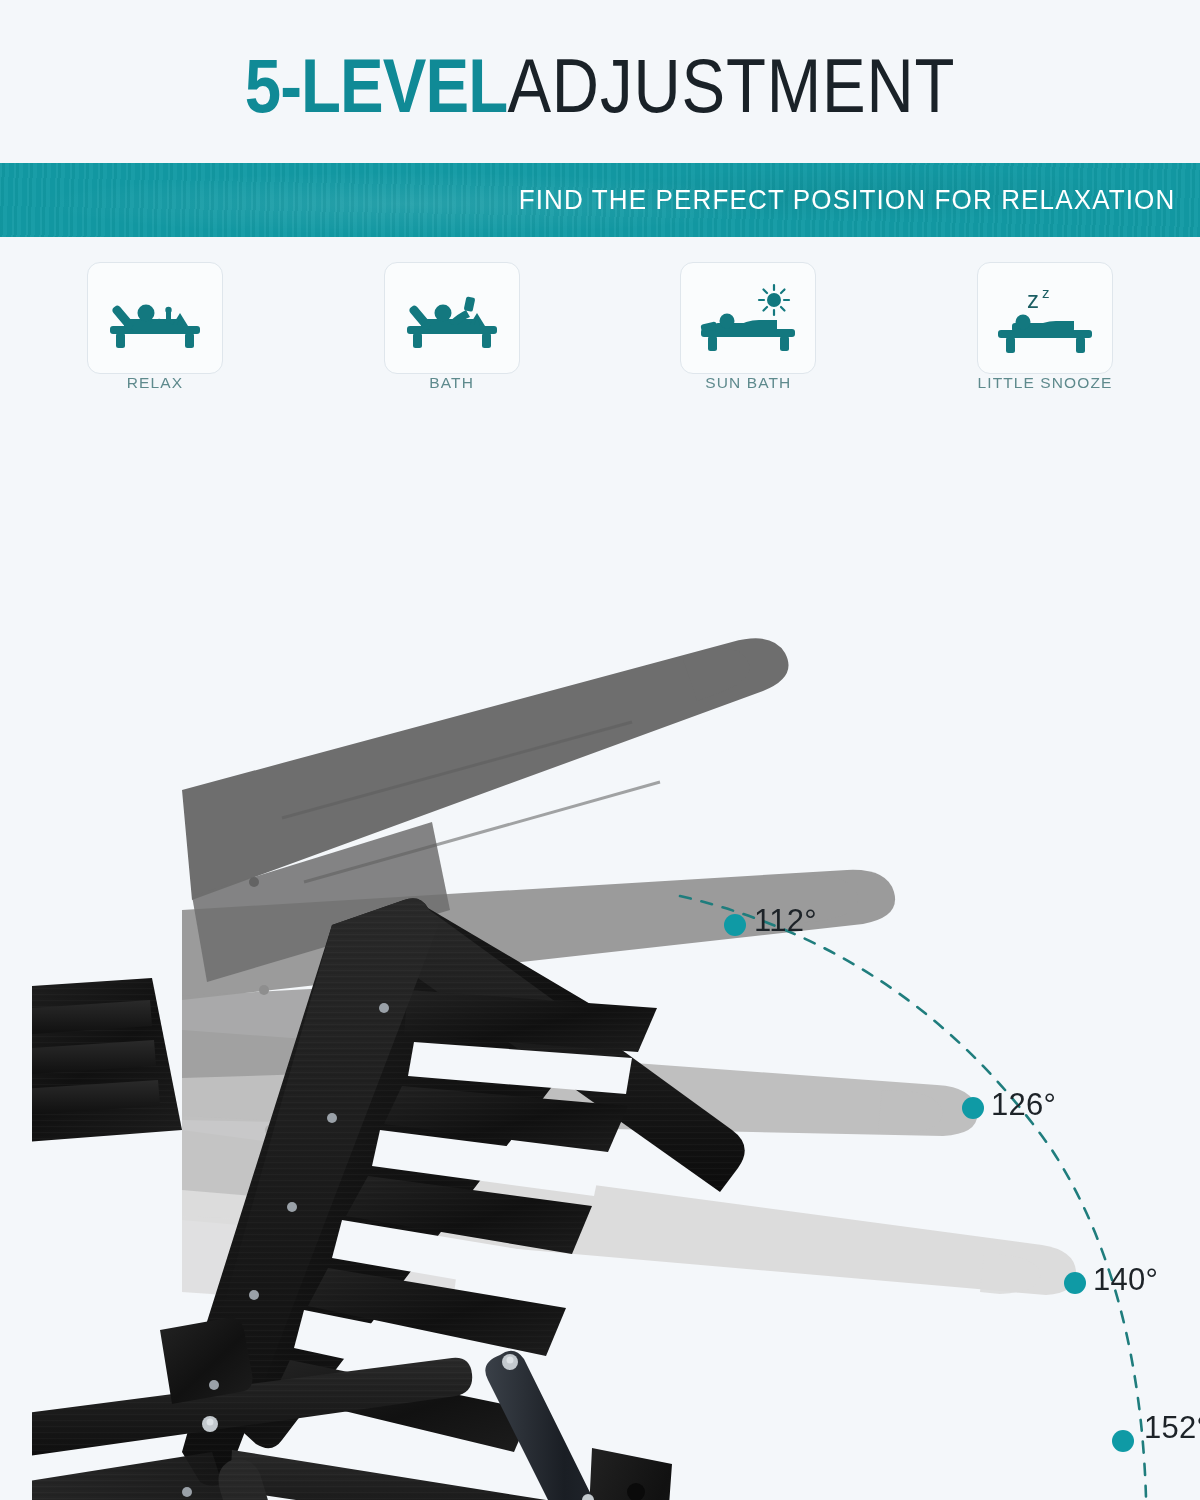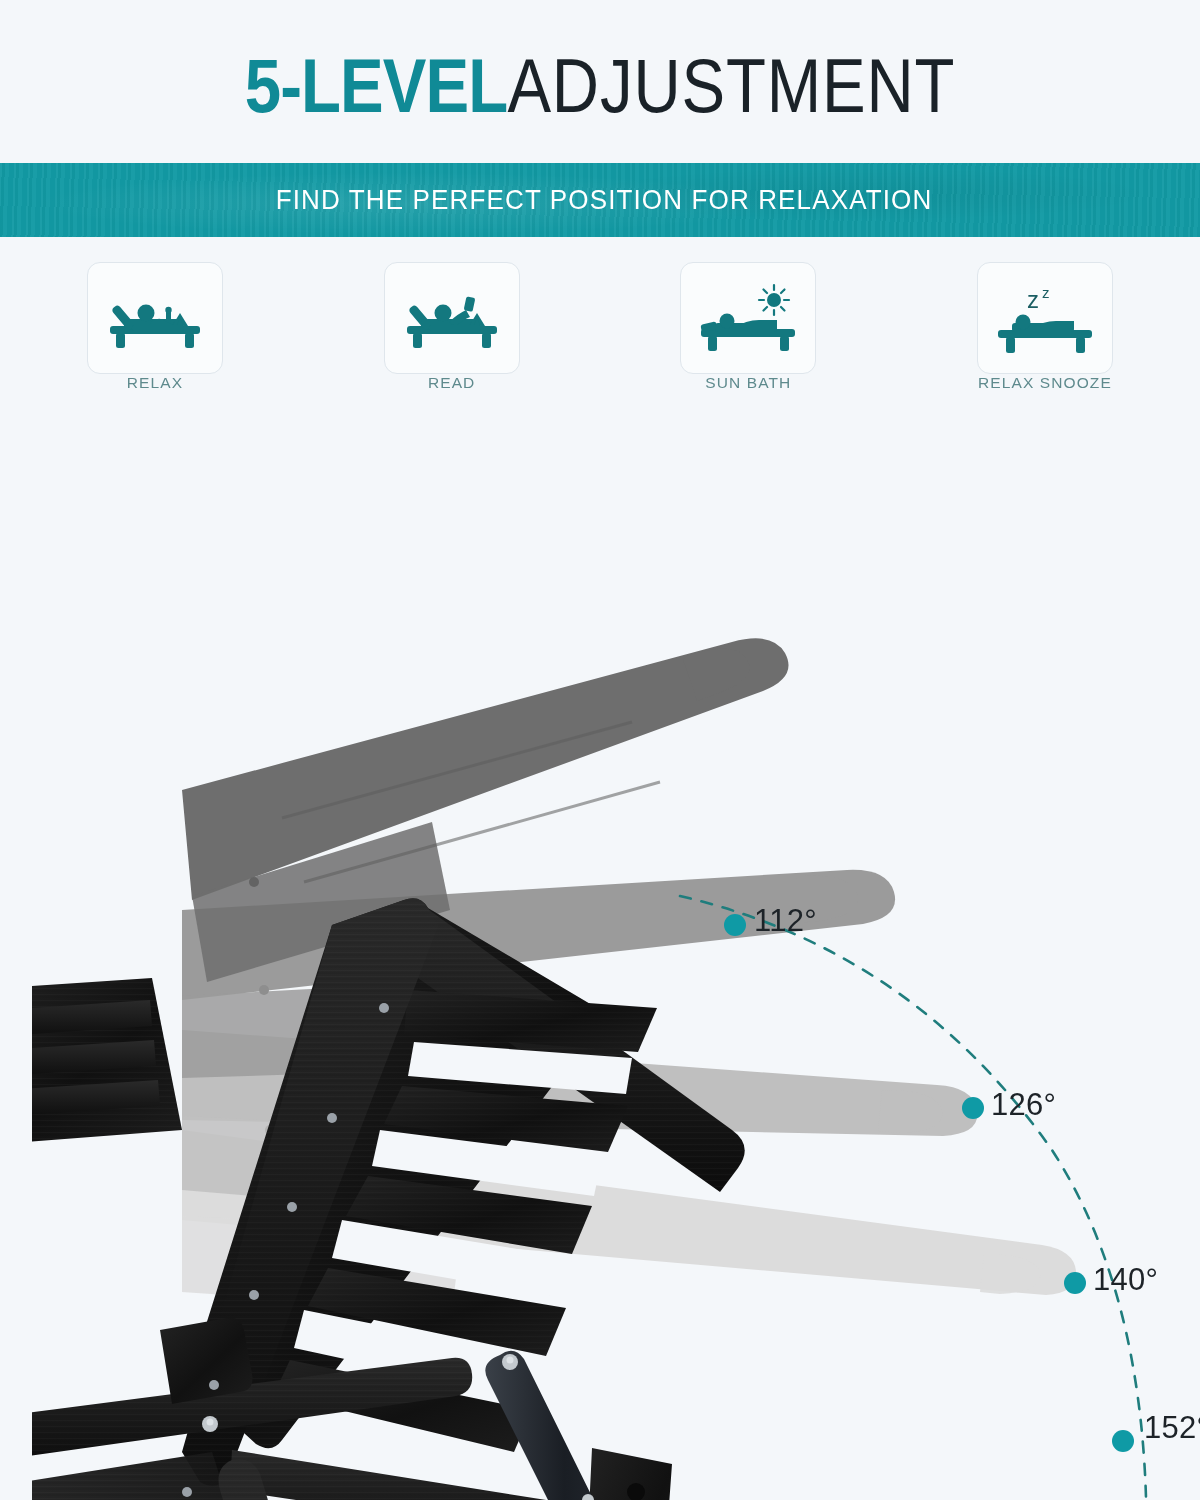--- a/index.html
+++ b/index.html
@@ -22,21 +22,21 @@
     color:#108a96; font-weight:bold; letter-spacing:-1px;
   }
   .title-rest {
     color:#1a2228; font-weight:400; letter-spacing:1px;
   }
 
   
   #subtitle-banner {
     position:absolute; left:0; top:163px; width:1200px; height:74px;
     background:#129aa4;
-    display:flex; align-items:center; justify-content:center;
+    display:flex; align-items:center; justify-content:flex-end;
     overflow:hidden;
     padding-left:8px;
   }
   #banner-grain {
     position:absolute; inset:0;
     background:
       repeating-linear-gradient(92deg,
         rgba(255,255,255,0.045) 0px, rgba(255,255,255,0.045) 2px,
         rgba(0,0,0,0.035) 2px, rgba(0,0,0,0.035) 5px,
         rgba(255,255,255,0.03) 5px, rgba(255,255,255,0.03) 9px,
@@ -128,21 +128,21 @@
         <rect x="83" y="47" width="9" height="15" rx="2.5"></rect>
         <rect x="17" y="18" width="9" height="28" rx="4" transform="rotate(-40 21 32)"></rect>
         <rect x="22" y="33" width="60" height="9" rx="3"></rect>
         <circle cx="44" cy="27" r="8.5"></circle>
         <path d="M50 36 q10 -9 17 -12 l4 7 q-8 3 -14 10 z"></path>
         <rect x="66" y="11" width="9" height="14" rx="2" transform="rotate(12 70 18)"></rect>
         <path d="M70 40 l8 -13 l8 13 h-4 l-4 -7 l-4 7 z"></path>
         <rect x="30" y="39" width="52" height="6" rx="2"></rect>
       </svg>
     </div>
-    <div class="icon-label">READ</div>
+    <div class="icon-label">BATH</div>
   </div>
 
 
   <div class="icon-cell">
     <div class="icon-box">
       <svg class="ic" width="106" height="70" viewBox="0 0 106 70" fill="#13787f">
         <g>
           <circle cx="79" cy="17" r="7"></circle>
           <g stroke="#13787f" stroke-width="2.2" stroke-linecap="round">
             <line x1="79" y1="2" x2="79" y2="7"></line>
@@ -175,21 +175,21 @@
           <text x="50" y="16" font-family="Liberation Sans, sans-serif" font-size="15" font-weight="500">z</text>
         </g>
         <rect x="6" y="48" width="94" height="8" rx="3"></rect>
         <rect x="14" y="55" width="9" height="16" rx="2.5"></rect>
         <rect x="84" y="55" width="9" height="16" rx="2.5"></rect>
         <rect x="20" y="41" width="62" height="9" rx="3"></rect>
         <circle cx="31" cy="40" r="7.5"></circle>
         <path d="M38 47 q13 -8 26 -8 h18 v8 h-44 z"></path>
       </svg>
     </div>
-    <div class="icon-label">RELAX SNOOZE</div>
+    <div class="icon-label">LITTLE SNOOZE</div>
   </div>
 
 </div>
 
 <div id="chair-stage">
 
   <svg id="chair-svg" width="1200" height="1070" viewBox="0 0 1200 1070">
     <defs>
       <linearGradient id="blk" x1="0" y1="0" x2="1" y2="1">
         <stop offset="0%" stop-color="#232323"></stop>

